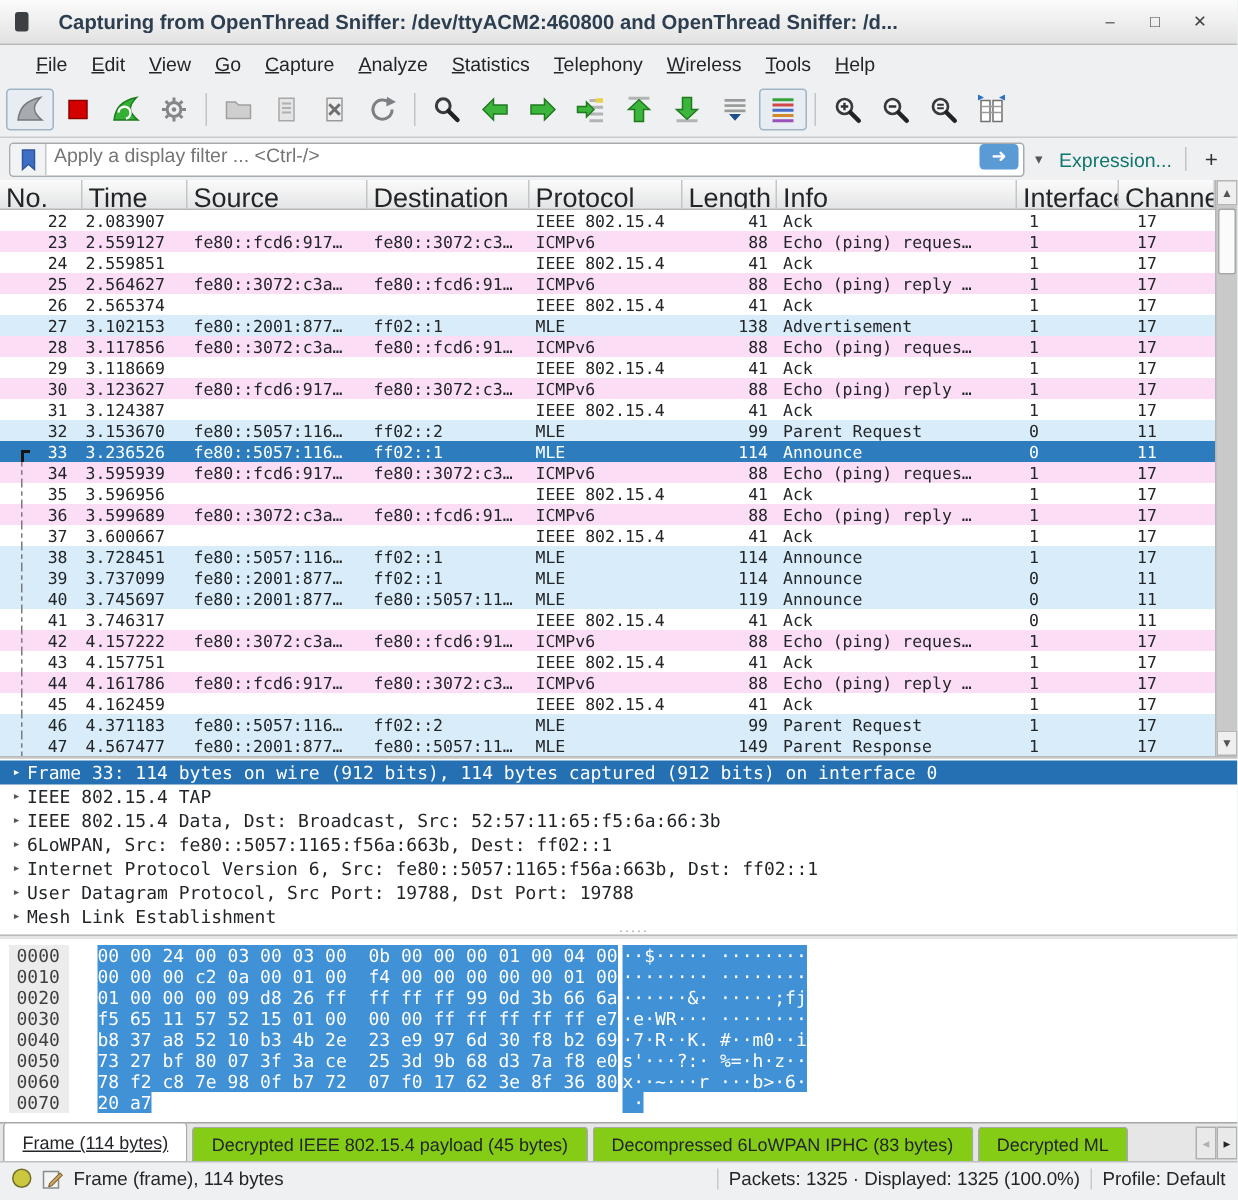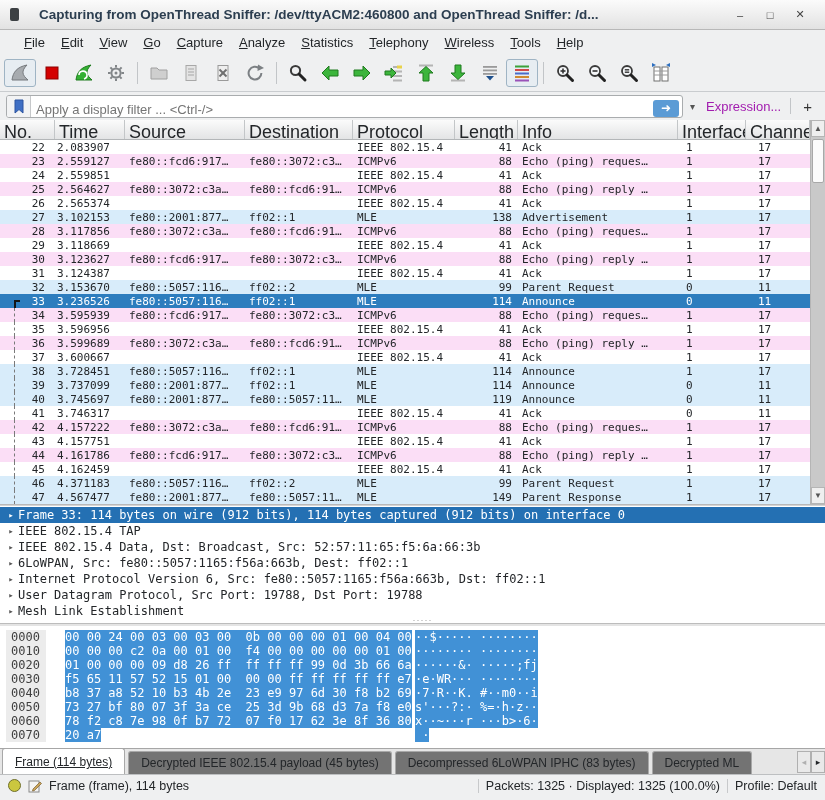--- a/index.html
+++ b/index.html
@@ -24,28 +24,28 @@
   .toolbar{height:37px; display:flex; align-items:center; padding-left:4px;
     background:#eff0f1; border-bottom:1px solid #c9cccf;}
   .tb{width:32px;height:28px;display:flex;align-items:center;justify-content:center;
     border:1px solid transparent;border-radius:3px;background:transparent;}
   .tb.framed{background:#e7edf2;border:1px solid #9fb4c4;}
   .tb svg{display:block;}
   .tb-sep{width:1px;height:22px;background:#c2c5c8;margin:0 5px;}
   
   .filterbar{height:28px;display:flex;align-items:center;padding:0 6px;background:#eff0f1;gap:5px;}
   .filter-box{flex:1;height:23px;background:#ffffff;border:1px solid #a9acae;border-radius:3px;
-    display:flex;align-items:flex-end;overflow:hidden;}
+    display:flex;align-items:flex-start;overflow:hidden;}
   .bookmark-btn{width:24px;height:100%;background:#f2f3f4;border-right:1px solid #c6c8ca;
     display:flex;align-items:center;justify-content:center;}
   .filter-text{flex:1;color:#8f9294;font-size:13px;padding-left:5px;border:none;outline:none;background:transparent;}
   .apply-btn{width:26px;height:17px;background:var(--accent);border-radius:3px;margin-right:3px;
     color:#fff;font-size:12px;line-height:16px;text-align:center;}
   .caret-btn{color:#555;font-size:10px;padding:0 2px;}
-  .expr-label{font-size:13px;color:#a21caf;padding:0 4px;}
+  .expr-label{font-size:13px;color:#0f766e;padding:0 4px;}
   .fb-sep{width:1px;height:16px;background:#c2c5c8;}
   .plus-btn{font-size:15px;color:#333;padding:0 7px;}
   
   .packet-pane{display:flex;height:384px;}
   .pl-main{width:810px;display:flex;flex-direction:column;}
   .pl-header{height:20px;display:flex;background:linear-gradient(#fbfbfb,#e3e4e5);
     border-bottom:1px solid #b3b6b8;font-size:18px;}
   .hcell{border-right:1px solid #c3c6c8;padding:2px 0 0 4px;white-space:nowrap;overflow:hidden;}
   .pl-rows{flex:1;background:#ffffff;font-family:"DejaVu Sans Mono",monospace;font-size:11px;overflow:hidden;}
   .prow{height:14px;display:flex;align-items:center;position:relative;white-space:nowrap;}
@@ -87,21 +87,21 @@
     font-size:12px;padding:4px 0 0 6px;overflow:hidden;}
   .hexrow{height:14px;display:flex;align-items:center;}
   .hex-offset{width:40px;background:#ececec;color:#404040;padding-left:5px;height:100%;
     display:flex;align-items:center;flex:none;}
   .hex-bytes{width:334px;margin-left:19px;white-space:pre;flex:none;}
   .hex-ascii{width:130px;margin-left:16px;white-space:pre;flex:none;}
   .hl{background:var(--hex-selection);color:#ffffff;}
   
   .tabbar{height:26px;background:#e6e6e6;border-top:1px solid #a6a6a6;display:flex;
     align-items:flex-end;padding-left:2px;overflow:hidden;}
-  .btab{font-size:12px;padding:4px 12px 5px;background:#737373;border:1px solid #a8a8a8;
+  .btab{font-size:12px;padding:4px 12px 5px;background:#84cc16;border:1px solid #a8a8a8;
     border-bottom:none;border-radius:3px 3px 0 0;margin-right:3px;height:23px;
     white-space:nowrap;overflow:hidden;color:#232629;}
   .btab.active{background:#ffffff;height:26px;padding-top:6px;text-decoration:underline;}
   .tab-spin{margin-left:auto;display:flex;align-self:center;}
   .spin-btn{width:14px;height:22px;background:#e9e9e9;border:1px solid #b0b0b0;
     display:flex;align-items:center;justify-content:center;font-size:9px;}
   .spin-btn.dis{color:#b0b0b0;}
   
   .statusbar{height:22px;background:#eff0f1;border-top:1px solid #bdbfc1;display:flex;
     align-items:center;padding:0 8px;font-size:12.5px;gap:7px;}

